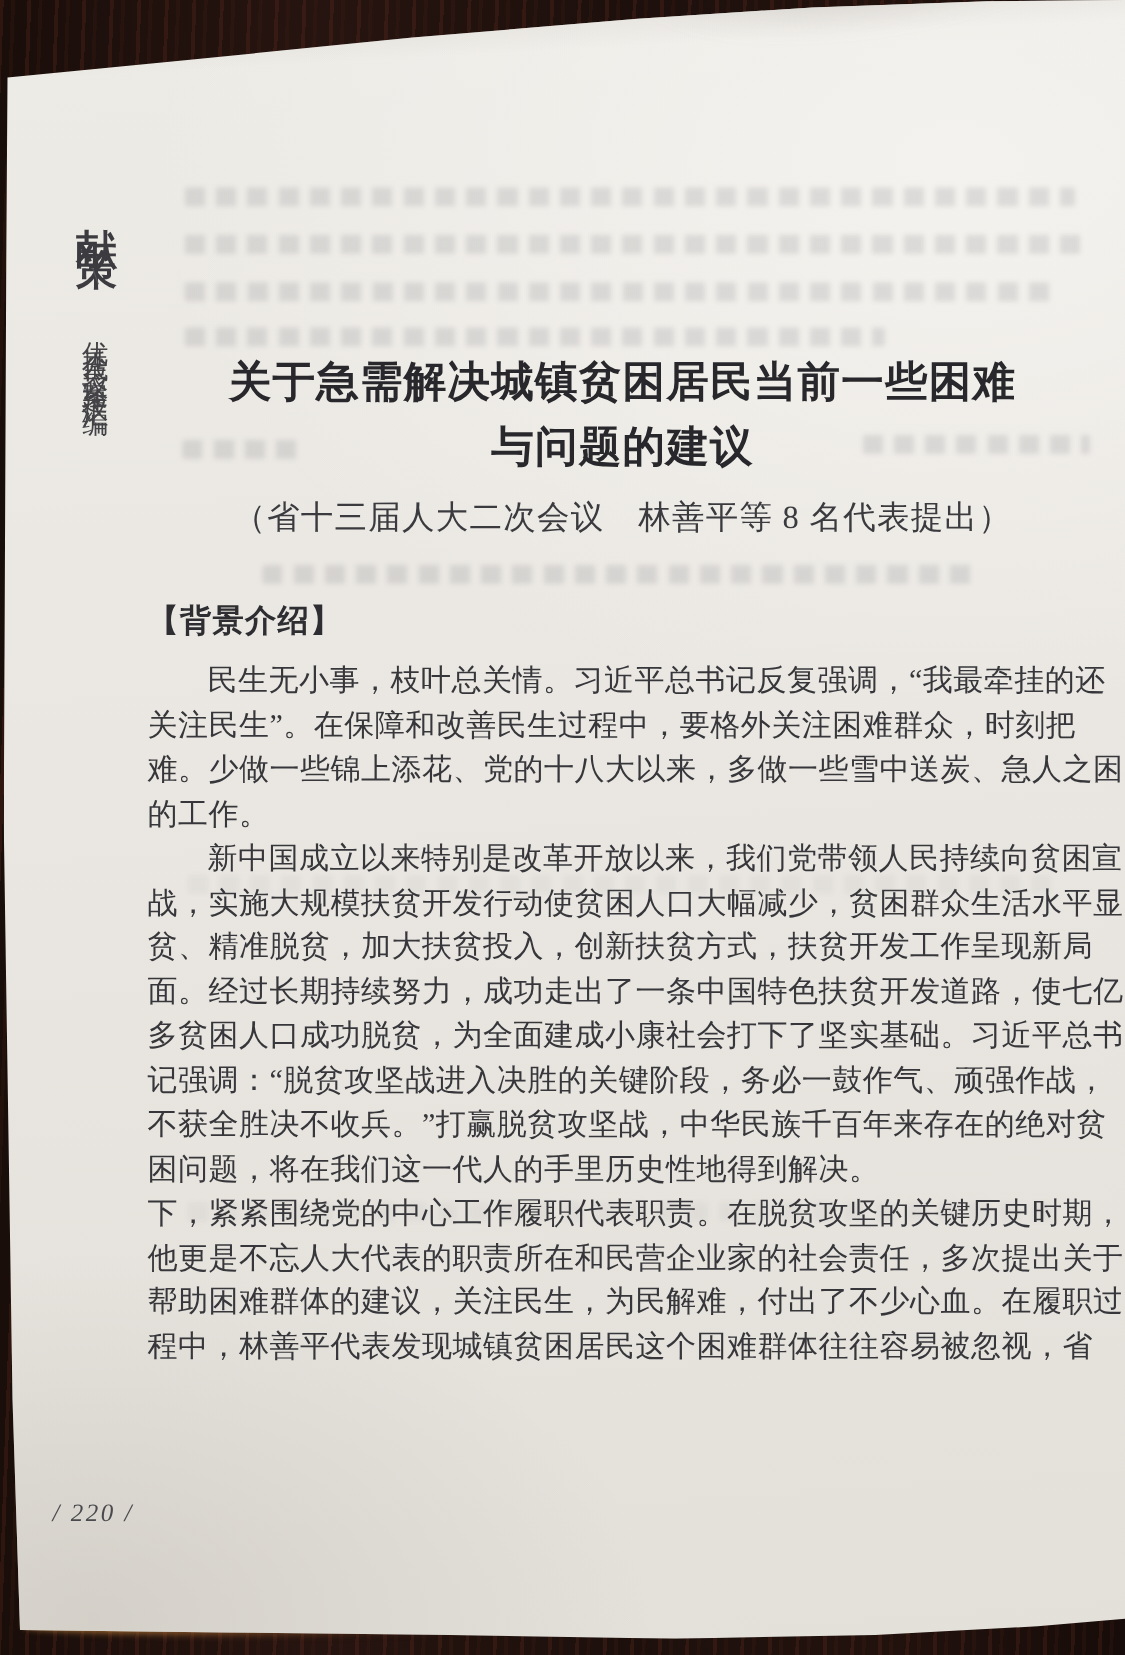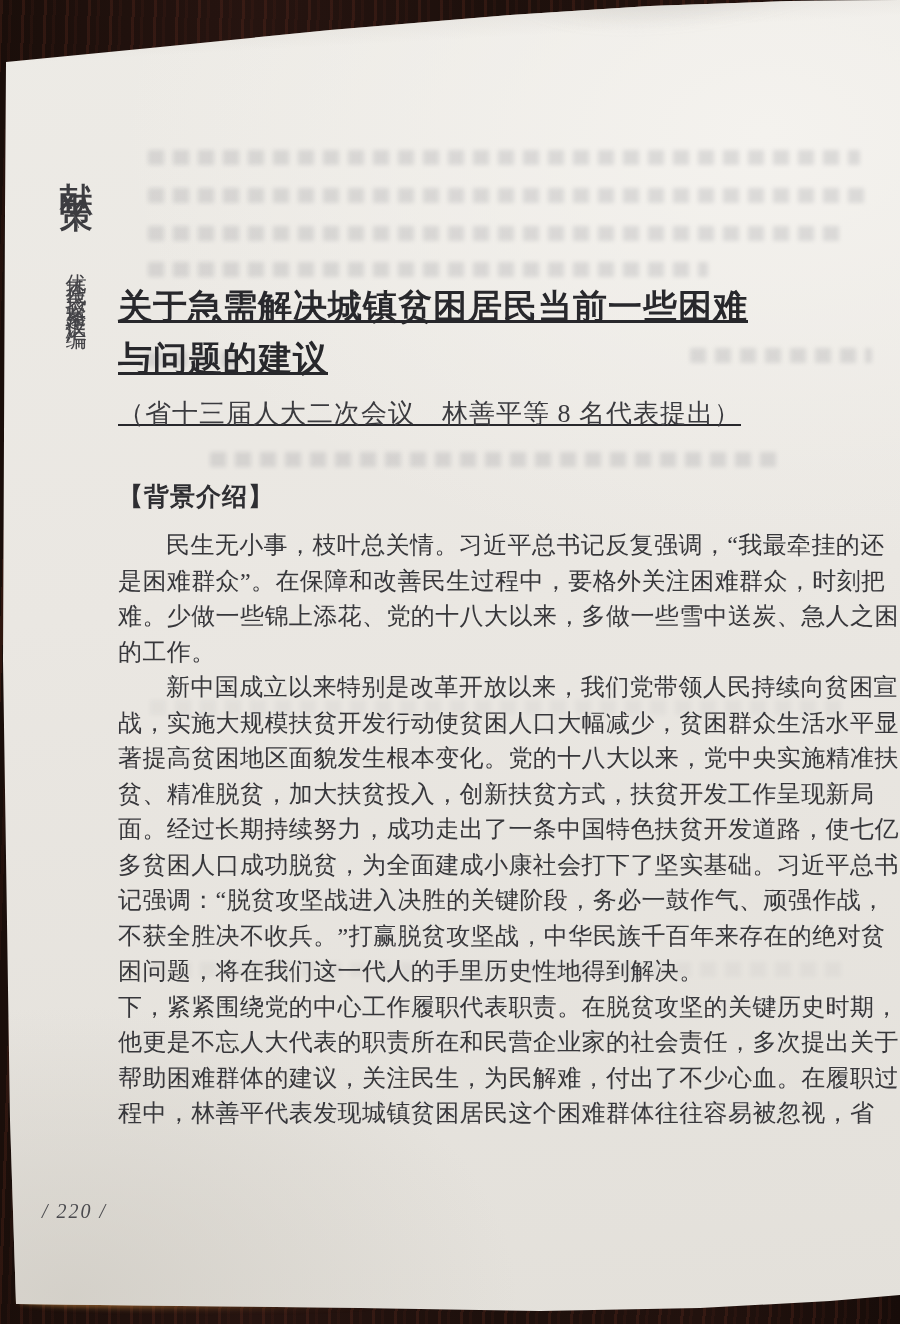--- a/index.html
+++ b/index.html
@@ -54,24 +54,23 @@
   .sidebar{
     position:absolute;left:52px;top:156px;width:46px;
     writing-mode:vertical-rl;text-orientation:upright;
     color:#3c3c40;text-align:start;
   }
   .series{font-size:33px;font-weight:700;letter-spacing:16px;}
   .sep{font-size:19px;color:#55555a;margin-top:6px;letter-spacing:0;}
   .series-sub{font-size:21px;letter-spacing:6px;margin-top:8px;color:#434347;}
   
   .title-block{
-    position:absolute;left:118px;right:22px;top:280px;text-align:left;
+    position:absolute;left:118px;right:22px;top:280px;text-align:center;
     color:#28282c;
     font-family:"Liberation Sans","DejaVu Sans",sans-serif;
-    text-decoration:underline;
   }
   .title-line{font-size:34px;font-weight:700;line-height:52px;letter-spacing:1px;}
   .byline{
     margin-top:12px;font-size:26px;font-weight:400;color:#3b3b3f;letter-spacing:1px;
     font-family:"Liberation Serif","DejaVu Serif",serif;
   }
   .kicker{
     position:absolute;left:118px;top:480px;
     font-family:Liberation Mono, monospace;
     font-size:25px;font-weight:600;color:#2e2e32;letter-spacing:1px;
@@ -116,26 +115,25 @@
   <div class="title-block">
     <div class="title-line">关于急需解决城镇贫困居民当前一些困难</div>
     <div class="title-line">与问题的建议</div>
     <div class="byline">（省十三届人大二次会议　林善平等 8 名代表提出）</div>
   </div>
 
   <div class="kicker">【背景介绍】</div>
 
   <div class="body-text">
       <div class="line indent">民生无小事，枝叶总关情。习近平总书记反复强调，“我最牵挂的还</div>
-      <div class="line">是困难群众”。在保障和改善民生过程中，要格外关注困难群众，时刻把</div>
+      <div class="line">关注民生”。在保障和改善民生过程中，要格外关注困难群众，时刻把</div>
       <div class="line">难。少做一些锦上添花、党的十八大以来，多做一些雪中送炭、急人之困</div>
       <div class="line">的工作。</div>
       <div class="line indent">新中国成立以来特别是改革开放以来，我们党带领人民持续向贫困宣</div>
       <div class="line">战，实施大规模扶贫开发行动使贫困人口大幅减少，贫困群众生活水平显</div>
-      <div class="line">著提高贫困地区面貌发生根本变化。党的十八大以来，党中央实施精准扶</div>
       <div class="line">贫、精准脱贫，加大扶贫投入，创新扶贫方式，扶贫开发工作呈现新局</div>
       <div class="line">面。经过长期持续努力，成功走出了一条中国特色扶贫开发道路，使七亿</div>
       <div class="line">多贫困人口成功脱贫，为全面建成小康社会打下了坚实基础。习近平总书</div>
       <div class="line">记强调：“脱贫攻坚战进入决胜的关键阶段，务必一鼓作气、顽强作战，</div>
       <div class="line">不获全胜决不收兵。”打赢脱贫攻坚战，中华民族千百年来存在的绝对贫</div>
       <div class="line">困问题，将在我们这一代人的手里历史性地得到解决。</div>
       <div class="line">下，紧紧围绕党的中心工作履职代表职责。在脱贫攻坚的关键历史时期，</div>
       <div class="line">他更是不忘人大代表的职责所在和民营企业家的社会责任，多次提出关于</div>
       <div class="line">帮助困难群体的建议，关注民生，为民解难，付出了不少心血。在履职过</div>
       <div class="line">程中，林善平代表发现城镇贫困居民这个困难群体往往容易被忽视，省</div>

